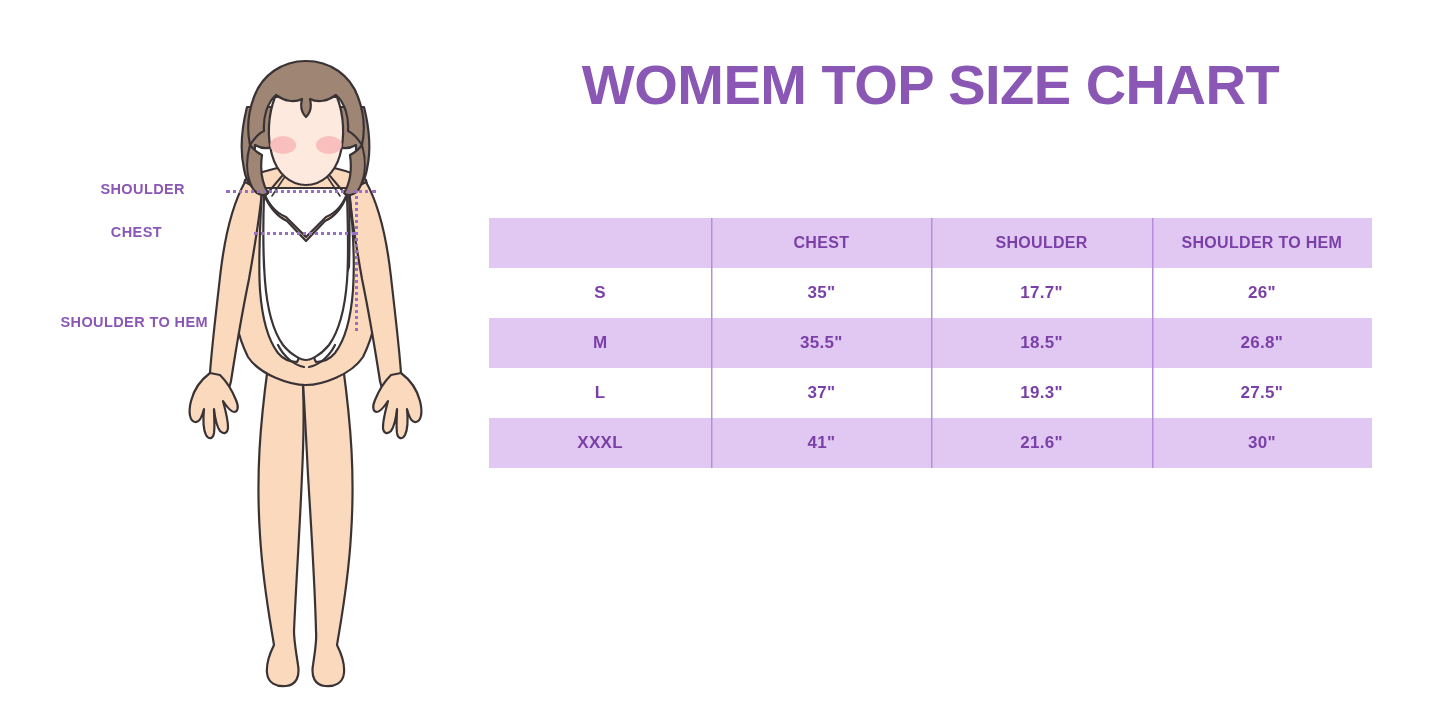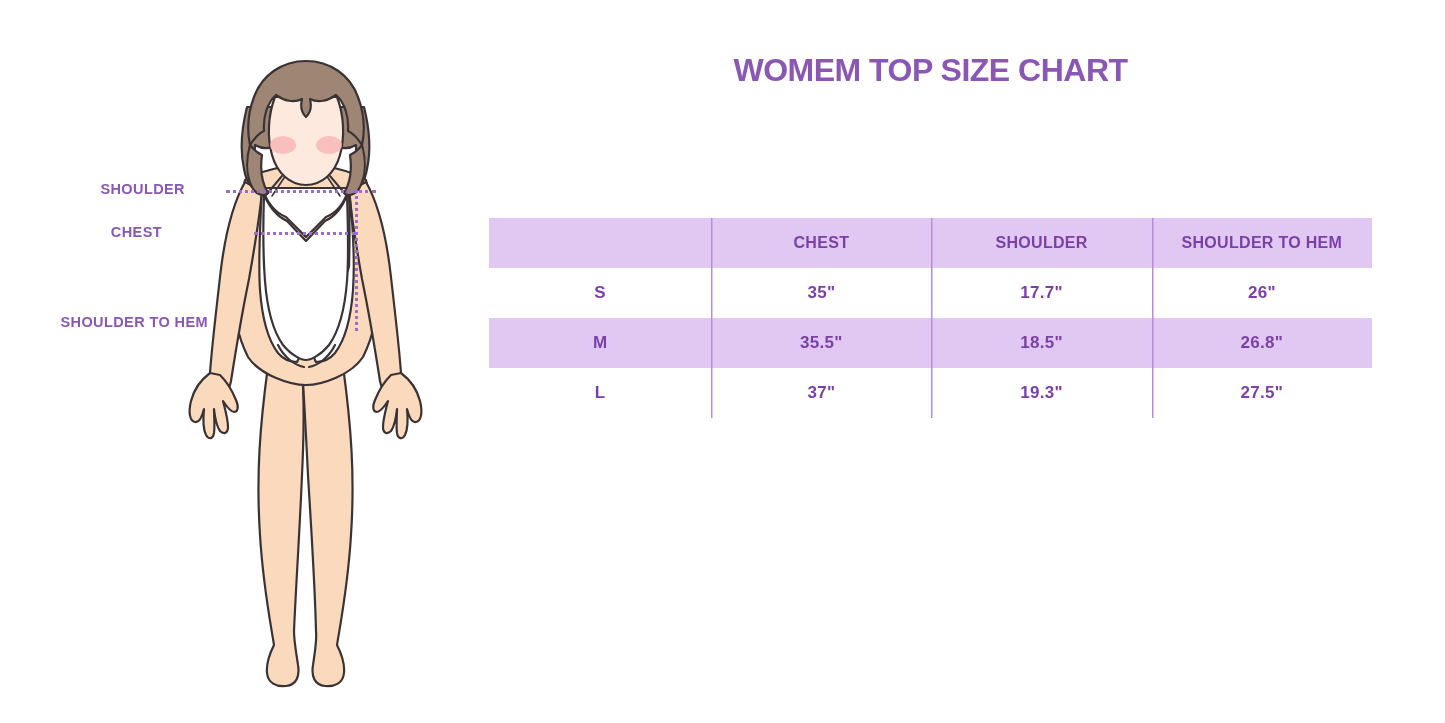--- a/index.html
+++ b/index.html
@@ -17,21 +17,21 @@
   }
 
   
   #chart-title {
     position: absolute;
     left: 489px;
     top: 52px;
     width: 883px;
     text-align: center;
     font-family: "Liberation Sans", sans-serif;
-    font-size: 32px;
+    font-size: 56px;
     font-weight: bold;
     letter-spacing: -0.5px;
     color: #8a57b5;
     white-space: nowrap;
   }
 
   
   #figure-illustration {
     position: absolute;
     left: 150px;
@@ -317,16 +317,22 @@
         <td class="divide">35.5"</td>
         <td class="divide">18.5"</td>
         <td class="divide">26.8"</td>
       </tr>
       <tr class="row-plain">
         <td>L</td>
         <td class="divide">37"</td>
         <td class="divide">19.3"</td>
         <td class="divide">27.5"</td>
       </tr>
+      <tr class="row-shaded">
+        <td>XXXL</td>
+        <td class="divide">41"</td>
+        <td class="divide">21.6"</td>
+        <td class="divide">30"</td>
+      </tr>
     </tbody>
   </table>
 
 </div>
 
 </body></html>

